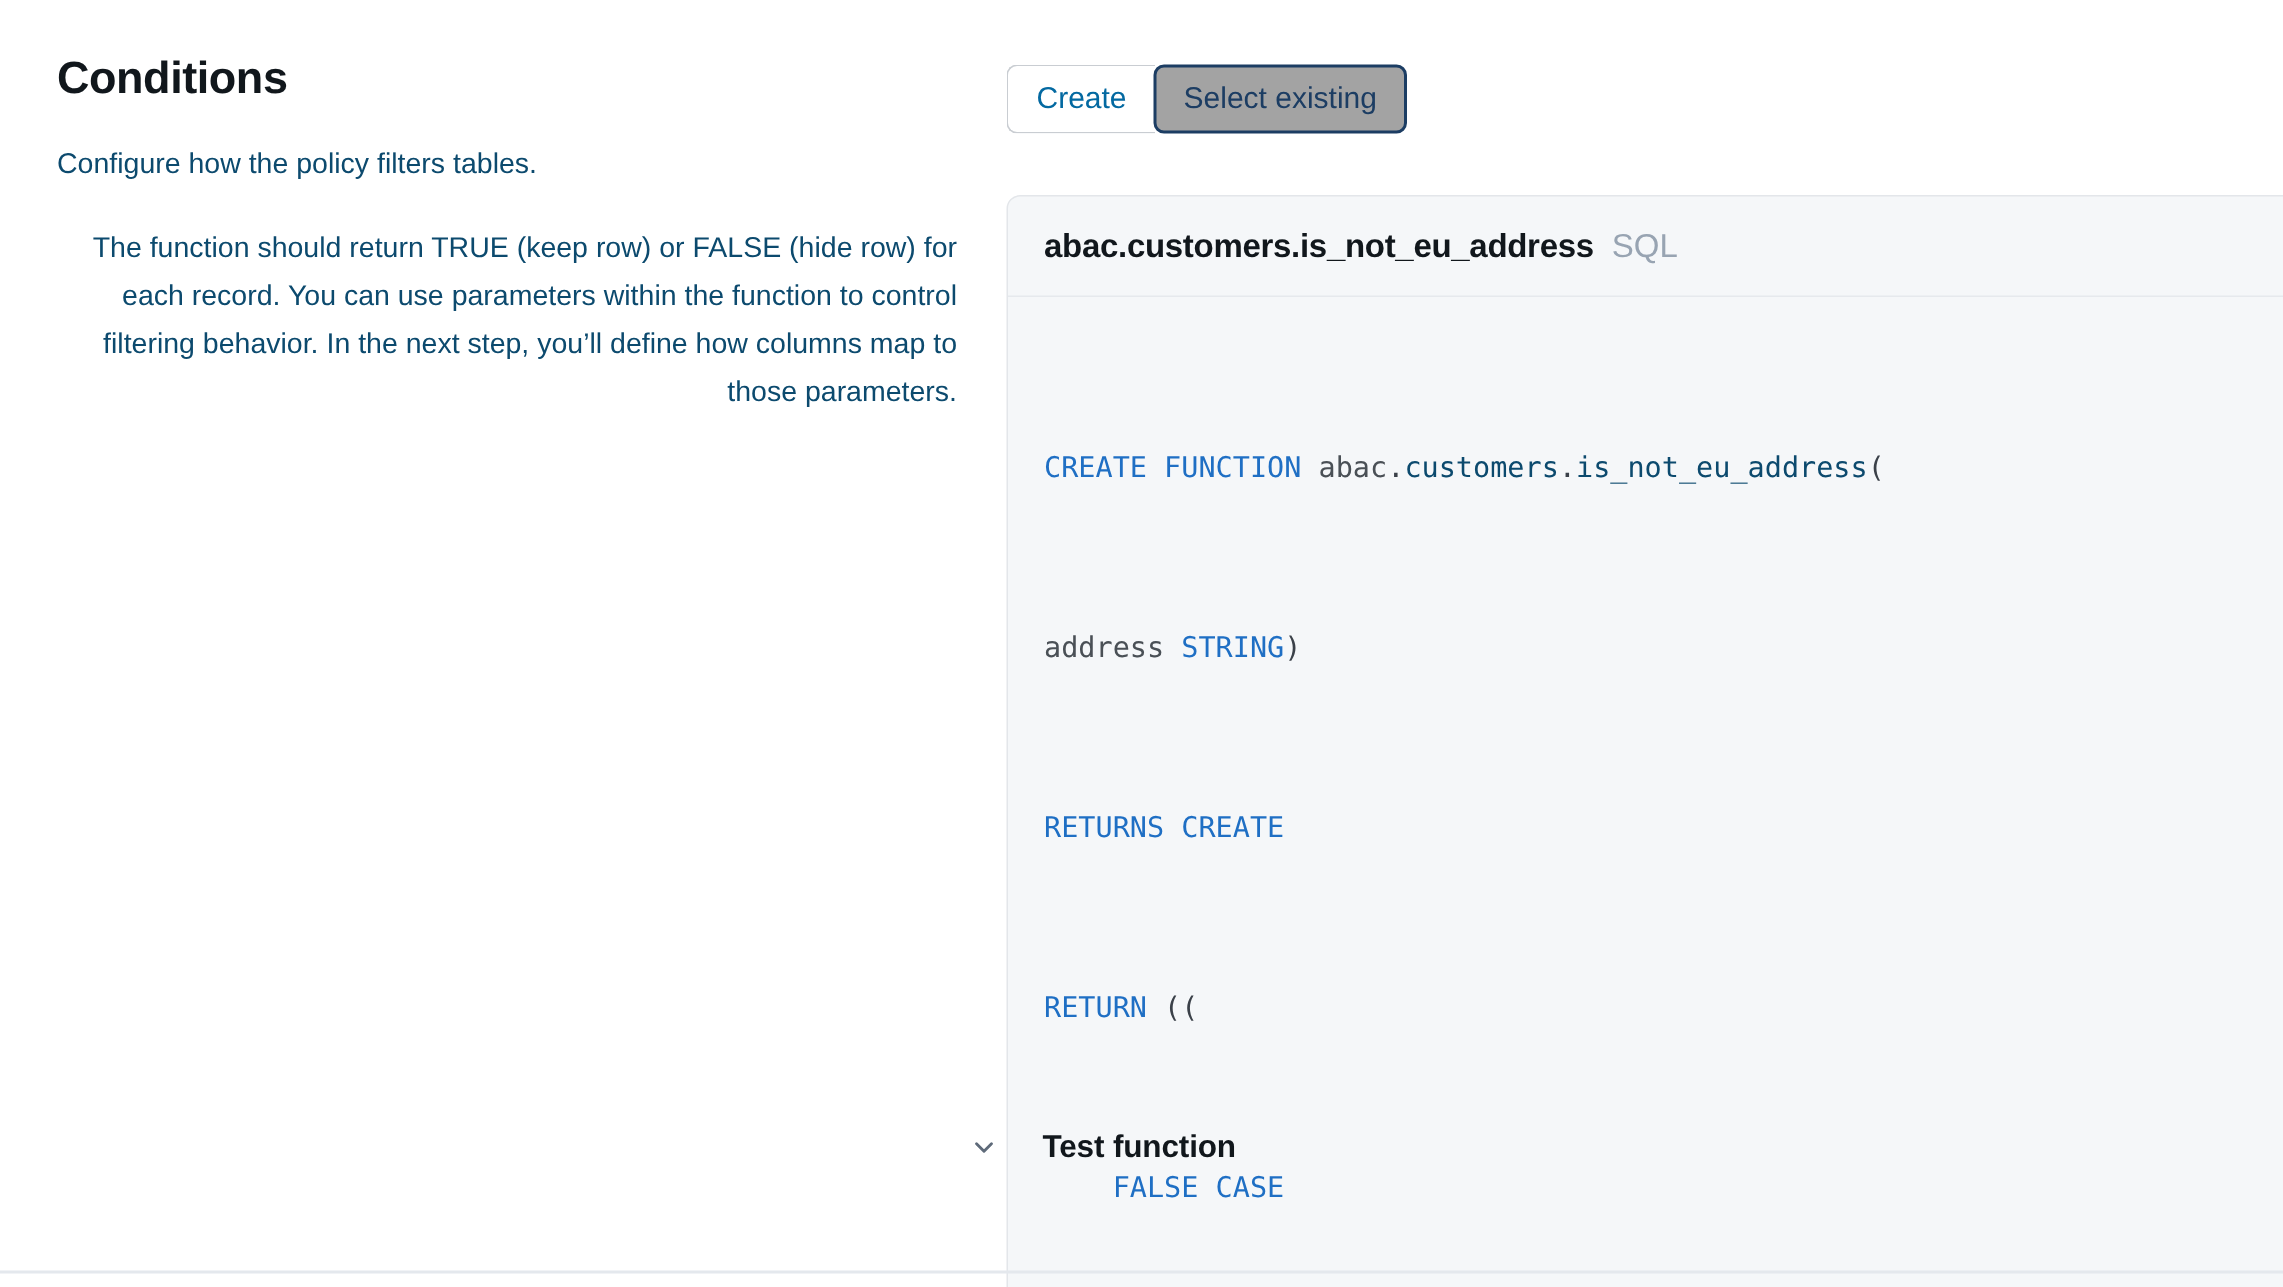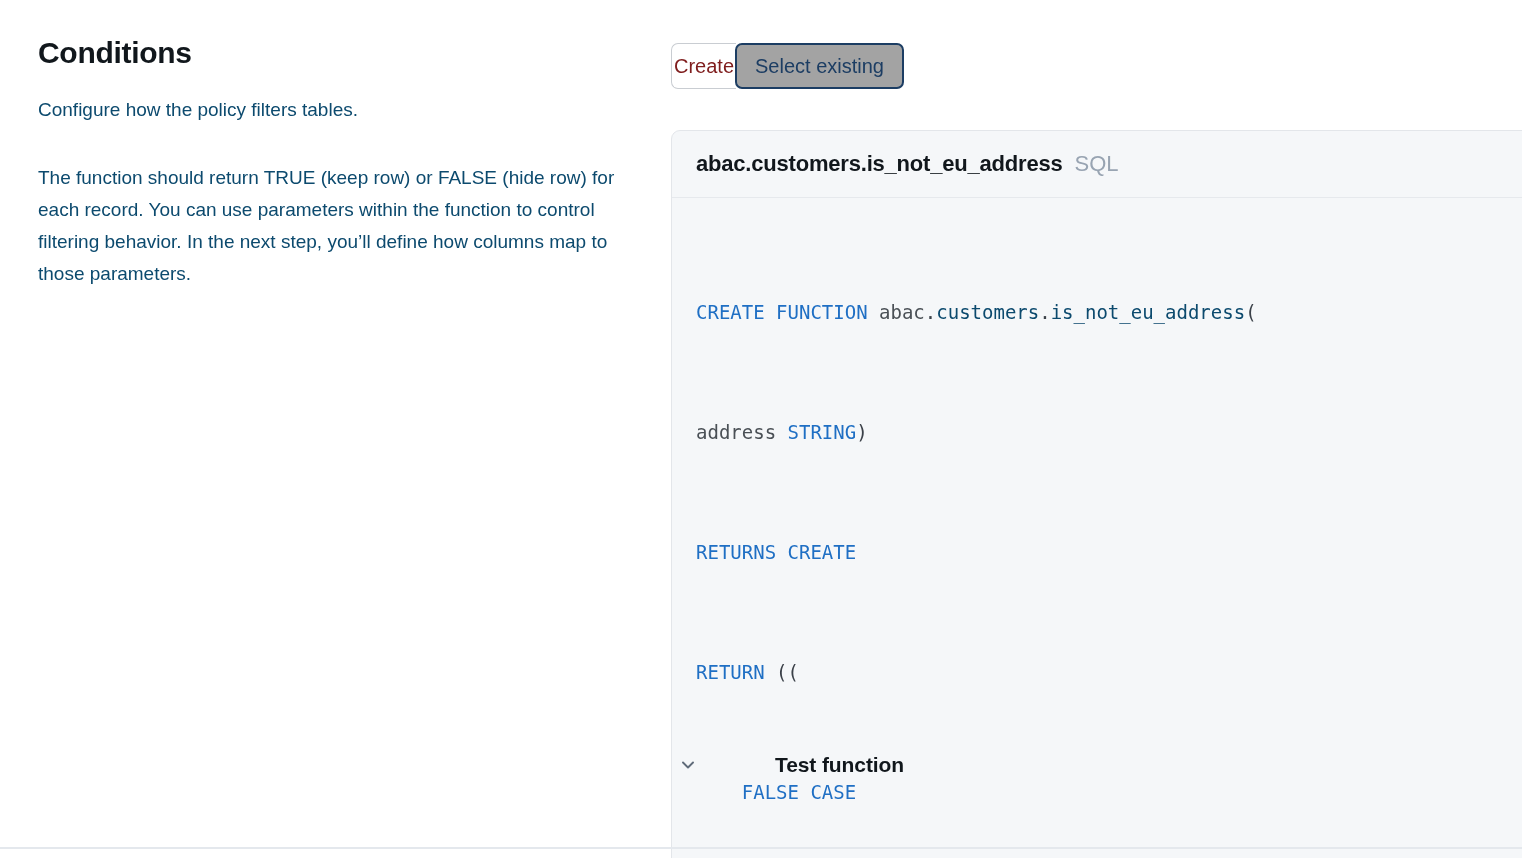--- a/index.html
+++ b/index.html
@@ -32,21 +32,21 @@
     color: #11171c;
   }
   .desc {
     margin: 0;
     font-size: 19px;
     line-height: 32px;
     color: #0c4a6e;
     font-weight: 400;
   }
   .desc-1 { margin-top: 22px; }
-  .desc-2 { margin-top: 36px; width: 600px; }
+  .desc-2 { margin-top: 24px; width: 600px; text-align: right; }
 
   
   .segmented {
     position: absolute;
     left: 671px;
     top: 43px;
     display: flex;
     align-items: stretch;
     height: 46px;
   }
@@ -56,25 +56,25 @@
     line-height: 1;
     display: flex;
     align-items: center;
     justify-content: center;
     box-sizing: border-box;
     cursor: pointer;
     user-select: none;
     background: #ffffff;
   }
   .seg-create {
-    padding: 0 2px;
+    padding: 0 19px;
     border: 1px solid #c9cdd2;
     border-right: none;
     border-radius: 7px 0 0 7px;
-    color: #7f1d1d;
+    color: #0369a1;
   }
   .seg-select {
     padding: 0 18px;
     margin-left: -1px;
     border: 2px solid #1c3d63;
     border-radius: 7px;
     background: #a3a3a3;
     color: #1c3d63;
     position: relative;
     z-index: 2;
@@ -123,27 +123,26 @@
   .code-line { white-space: pre; }
 
   .tk-kw   { color: #1f6fc4; }
   .tk-id   { color: #0c4a6e; }
   .tk-pl   { color: #4a5056; }
   .tk-punc { color: #3b4149; }
 
   
   .test-fn {
     position: absolute;
-    left: 676px;
+    left: 644px;
     top: 753px;
     display: flex;
     align-items: center;
     cursor: pointer;
     user-select: none;
-    gap: 48px;
   }
   .chev {
     width: 24px;
     height: 24px;
     display: inline-flex;
     align-items: center;
     justify-content: center;
     color: #5f6b7a;
   }
   .test-fn-label {

